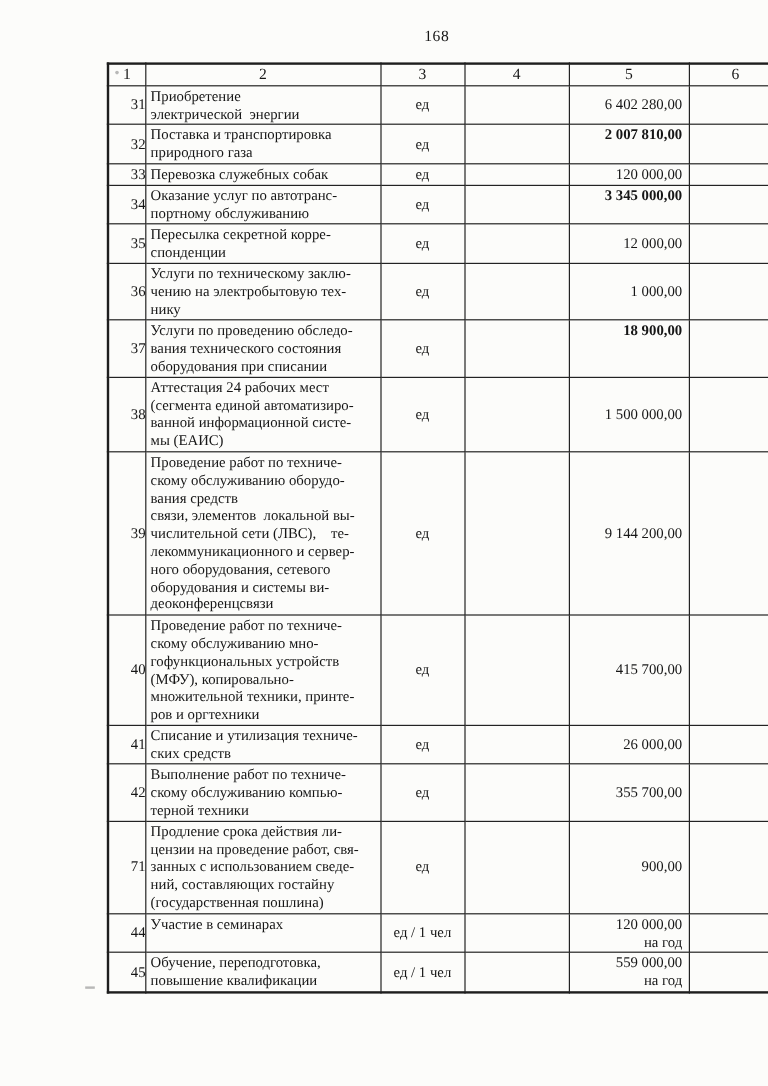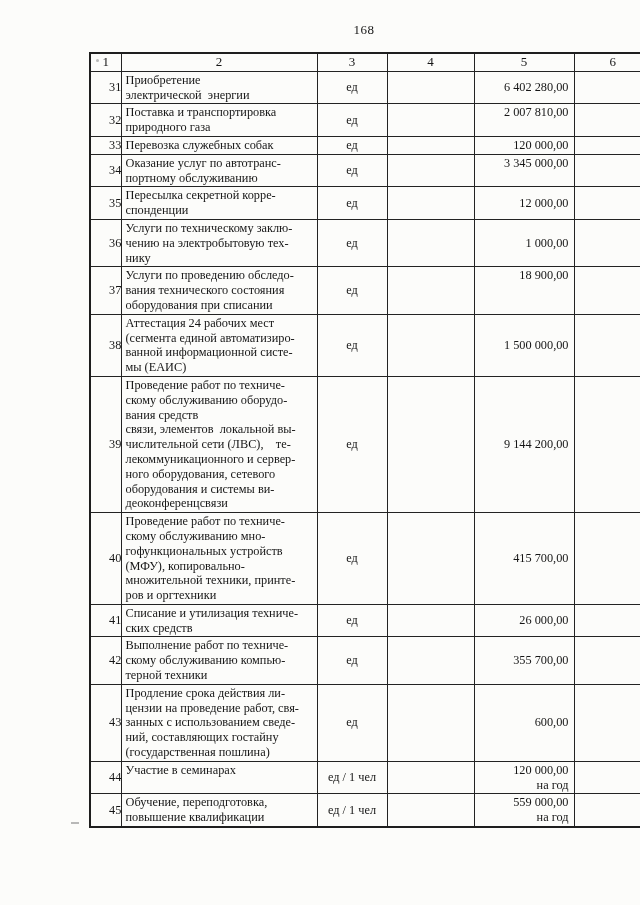--- a/index.html
+++ b/index.html
@@ -34,21 +34,21 @@
     font-weight:normal;
     font-size:13px;
     text-align:center;
     padding:1px 2px;
   }
   td.c1{text-align:left;padding-left:18px;vertical-align:middle;}
   td.c2{text-align:left;vertical-align:top;white-space:pre-line;padding-left:4px;padding-right:2px;}
   td.c3{text-align:center;vertical-align:middle;white-space:pre-line;}
   td.c4{vertical-align:middle;}
   td.c5{text-align:right;vertical-align:middle;white-space:pre-line;padding-right:5px;}
-  td.c5.vtop{vertical-align:top;}
+  td.c5.vtop{vertical-align:top;font-weight:bold;}
   td.c6{vertical-align:middle;}
   .speck{
     position:absolute;background:#8a8a8a;border-radius:50%;
     width:3px;height:3px;opacity:.6;
   }
 </style>
 </head>
 <body>
 
 <div class="sheet">
@@ -204,29 +204,29 @@
     <td class="c2">Выполнение работ по техниче-
 скому обслуживанию компью-
 терной техники</td>
     <td class="c3">ед</td>
     <td class="c4"></td>
     <td class="c5">355 700,00</td>
     <td class="c6"></td>
   </tr>
 
   <tr>
-    <td class="c1">43</td>
+    <td class="c1">71</td>
     <td class="c2">Продление срока действия ли-
 цензии на проведение работ, свя-
 занных с использованием сведе-
 ний, составляющих гостайну
 (государственная пошлина)</td>
     <td class="c3">ед</td>
     <td class="c4"></td>
-    <td class="c5">600,00</td>
+    <td class="c5">900,00</td>
     <td class="c6"></td>
   </tr>
 
   <tr>
     <td class="c1">44</td>
     <td class="c2">Участие в семинарах</td>
     <td class="c3">ед / 1 чел</td>
     <td class="c4"></td>
     <td class="c5">120 000,00
 на год</td>

